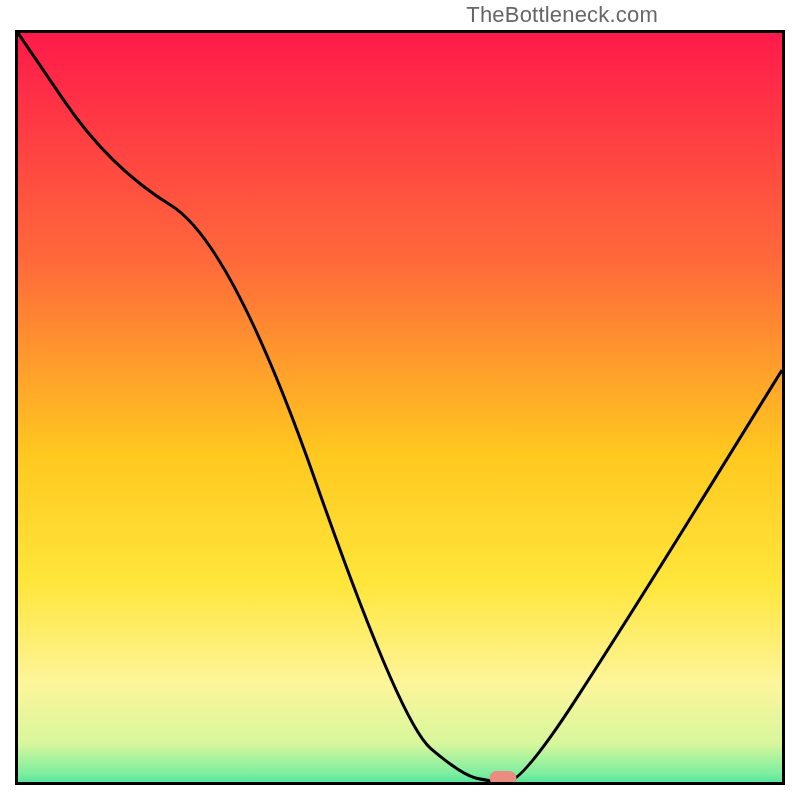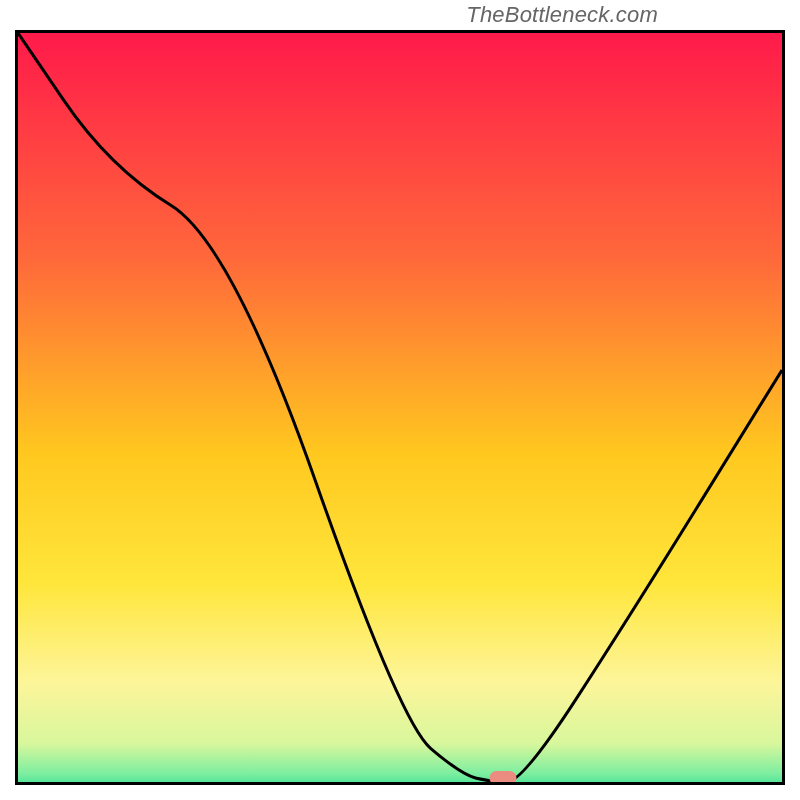--- a/index.html
+++ b/index.html
@@ -7,21 +7,20 @@
     padding: 0;
     width: 800px;
     height: 800px;
     background: #ffffff;
     font-family: Arial, Helvetica, sans-serif;
   }
   .container {
     position: relative;
     width: 668px;
     height: 800px;
-    font-style: italic;
   }
   .watermark {
     position: absolute;
     top: 2px;
     right: 10px;
     color: #666666;
     font-size: 22px;
     font-weight: 500;
     letter-spacing: 0.2px;
     z-index: 15;

